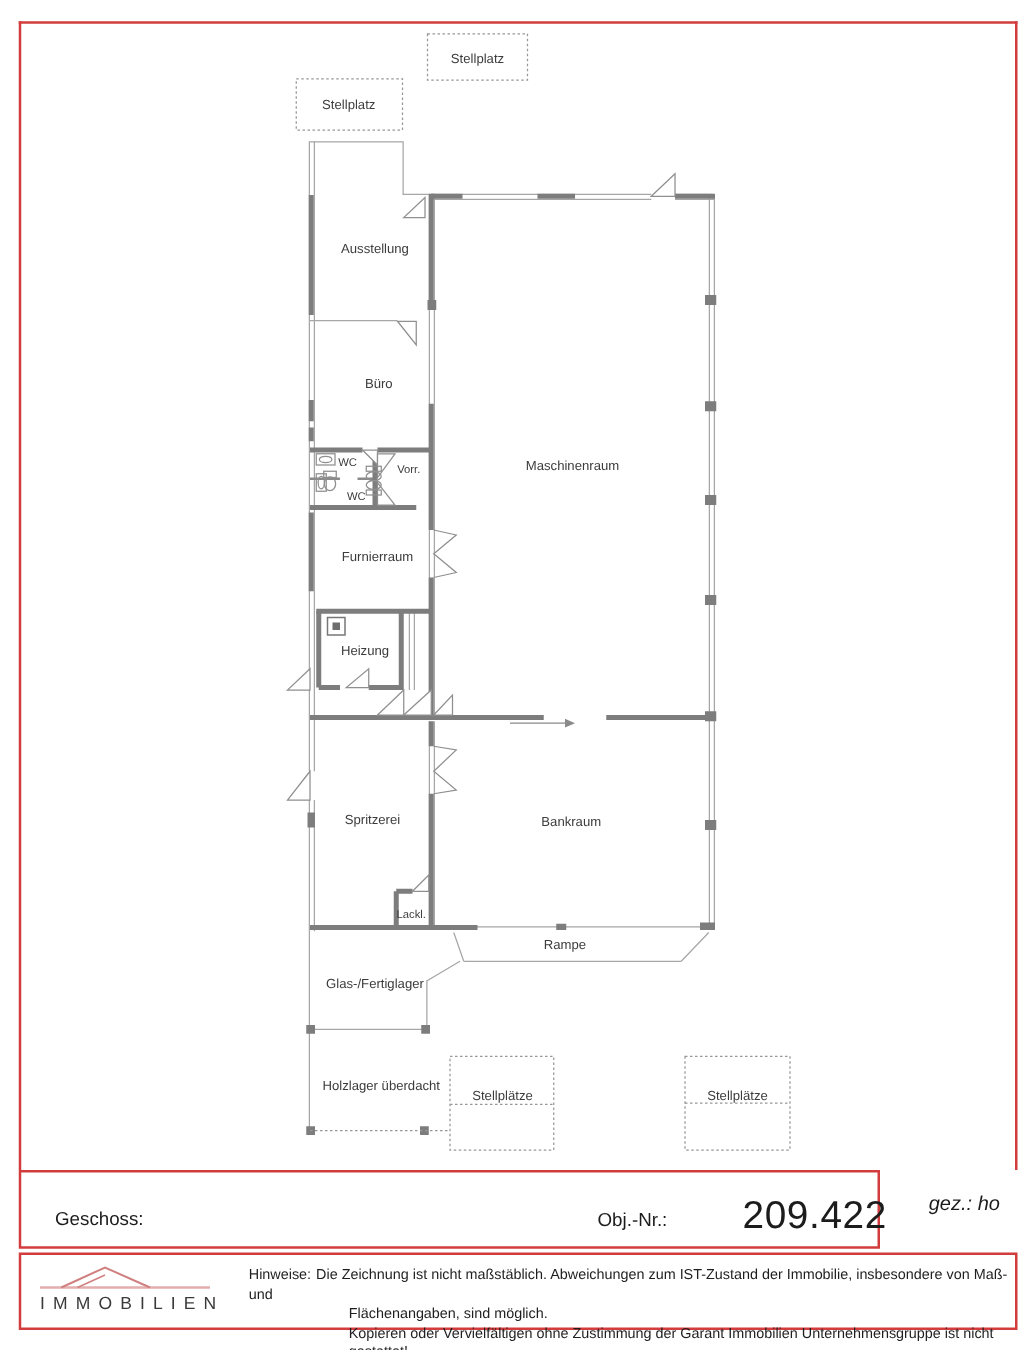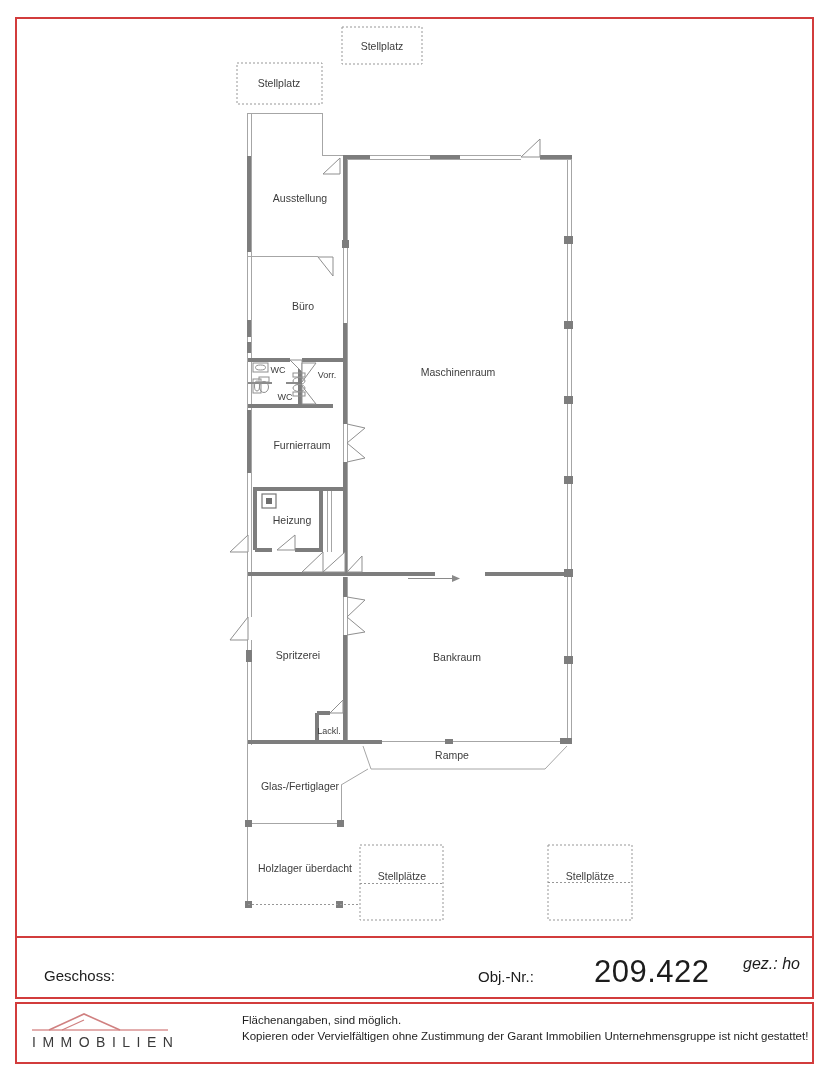--- a/index.html
+++ b/index.html
@@ -1,20 +1,20 @@
 <!DOCTYPE html>
 <html><head>
 <meta charset="utf-8">
 <style>
   html,body{margin:0;padding:0;background:#fff;}
   .page{position:relative;width:829px;height:1080px;background:#ffffff;overflow:hidden;
         font-family:"Liberation Sans",sans-serif;}
   .frame{position:absolute;border:2px solid #d23c3c;box-sizing:border-box;background:transparent;}
   .plan-frame{left:15px;top:17px;width:799px;height:919px;border-bottom:none;}
-  .title-frame{left:15px;top:936px;width:799px;height:63px;text-align:center;}
+  .title-frame{left:15px;top:936px;width:689px;height:63px;text-align:center;}
   .footer-frame{left:15px;top:1002px;width:799px;height:62px;}
   .plan-svg{position:absolute;left:0;top:0;width:829px;height:1080px;}
   svg text{font-family:"Liberation Sans",sans-serif;fill:#3c3c3c;}
   .room-label{font-size:10.5px;}
   .tiny-label{font-size:9px;}
 
   
   .tb{position:absolute;color:#1c1c1c;white-space:nowrap;}
   .tb-small{font-size:15px;}
   .tb-big{font-size:31px;letter-spacing:0.5px;}
@@ -25,21 +25,21 @@
   .gez-value{left:726px;bottom:24px;font-size:16px;font-style:italic;}
 
   
   .logo{position:absolute;left:15px;top:8px;width:150px;}
   .logo-roof{display:block;margin:0 0 -4px 0;}
   .logo-name{font-family:"Liberation Serif",serif;font-size:26px;letter-spacing:9px;
              color:#32323a;line-height:24px;}
   .logo-rule{height:0;border-top:2px solid #e3aeae;margin:2px 0 3px 0;width:136px;}
   .logo-sub{font-size:14px;letter-spacing:6.5px;color:#3a3a3a;}
   .note{position:absolute;left:182px;top:9px;width:612px;font-size:11.5px;line-height:15.5px;color:#1e1e1e;}
-  .note-line2,.note-line3{margin-left:43px;}
+  .note-line2,.note-line3{margin-left:80px;}
   .note-label{margin-right:4px;}
 </style>
 </head>
 <body>
 
 <div class="page">
 
   <div class="frame plan-frame"></div>
   <div class="frame title-frame">
     <span class="tb tb-small geschoss-label">Geschoss:</span>
@@ -50,20 +50,21 @@
   <div class="frame footer-frame">
     <div class="logo">
       <svg class="logo-roof" width="140" height="19" viewBox="0 0 140 19">
         <polyline points="17,18 52,2 88,18" fill="none" stroke="#d08080" stroke-width="1.6"></polyline>
         <polyline points="30,18 52,8" fill="none" stroke="#d08080" stroke-width="1.2"></polyline>
       </svg>
       <div class="logo-rule"></div>
       <div class="logo-sub">IMMOBILIEN</div>
     </div>
     <div class="note">
+      <div class="note-line1"><span class="note-label">Hinweise:</span><span>Die Zeichnung ist nicht maßstäblich. Abweichungen zum IST-Zustand der Immobilie, insbesondere von Maß- und</span></div>
       <div class="note-line2">Flächenangaben, sind möglich.</div>
       <div class="note-line3">Kopieren oder Vervielfältigen ohne Zustimmung der Garant Immobilien Unternehmensgruppe ist nicht gestattet!</div>
     </div>
   </div>
 
   <svg class="plan-svg" viewBox="0 0 829 1080">
 
     <g stroke="#a6a6a6" stroke-width="1" fill="none">
       <path d="M247.5 113 V617 M247.5 640 V904"></path>
       <path d="M251.5 113 V617 M251.5 640 V745"></path>

